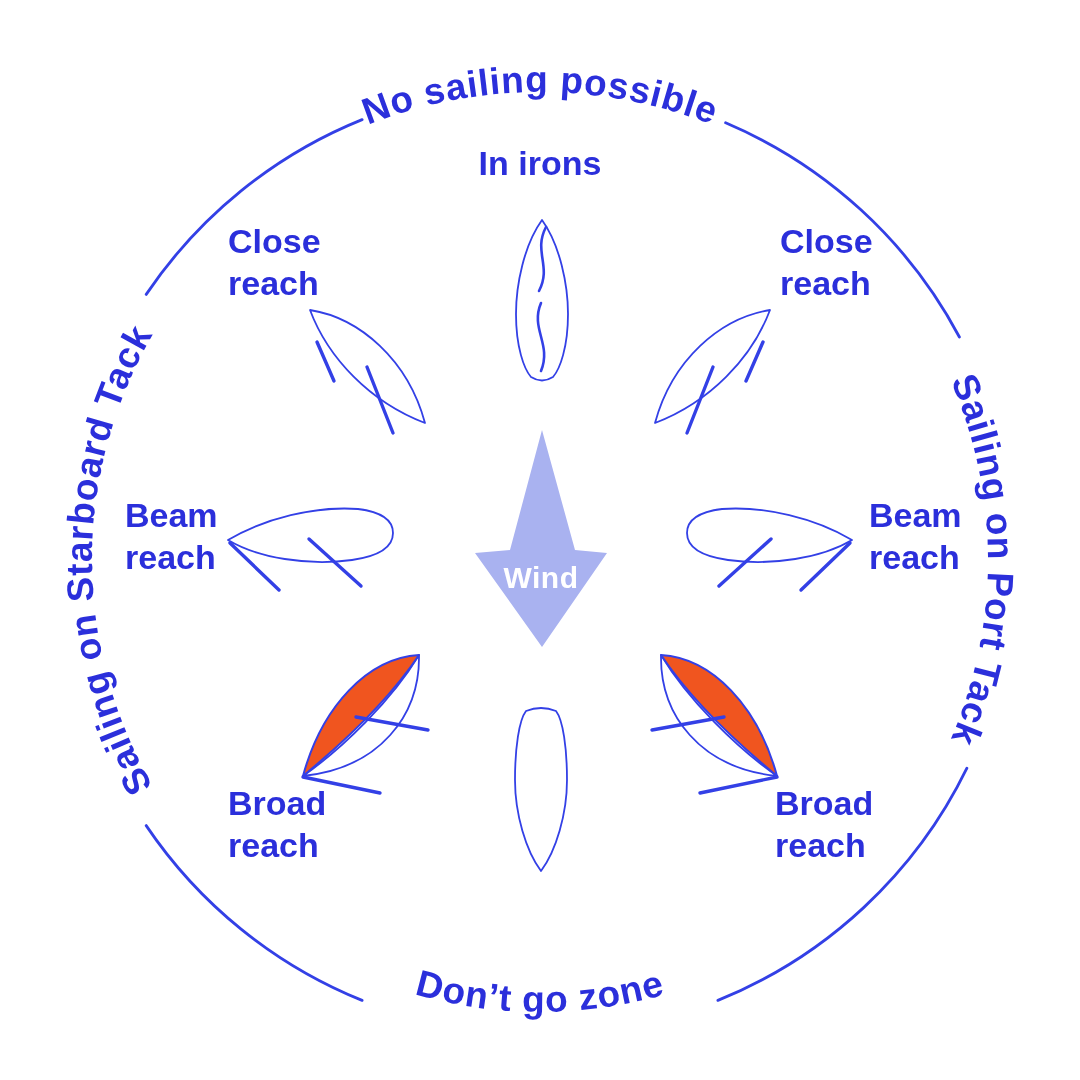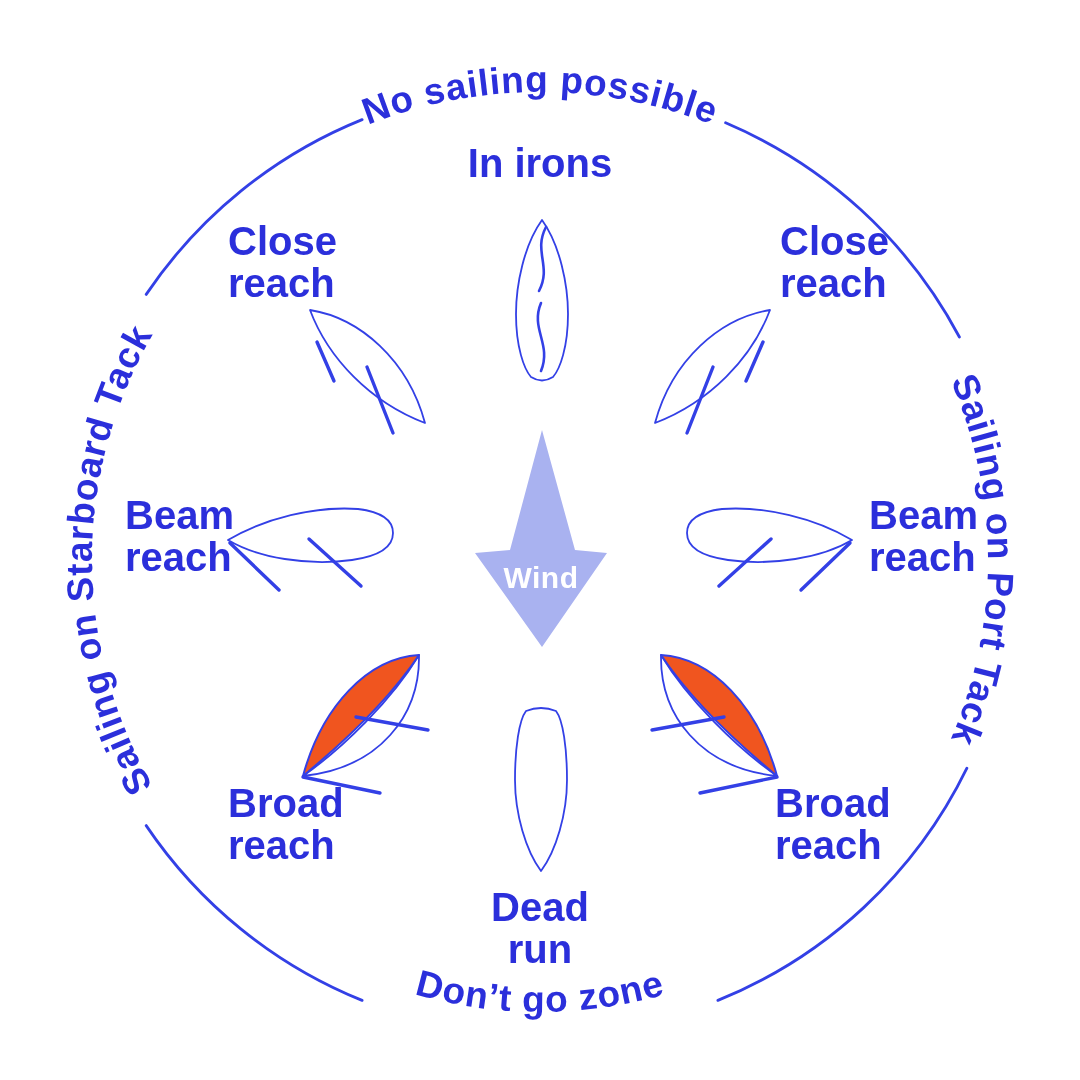--- a/index.html
+++ b/index.html
@@ -20,21 +20,21 @@
   }
   .wind-text{
     font-family:"Liberation Sans", sans-serif;
     font-size:30px;
     font-weight:700;
     fill:#ffffff;
     letter-spacing:0.5px;
   }
   .pos-label{
     position:absolute;
-    font-size:40px;
+    font-size:34px;
     font-weight:700;
     color:#2b2fdb;
     line-height:42px;
     white-space:pre-line;
   }
   .centered{transform:translateX(-50%);text-align:center;}
   .hull{fill:none;stroke:#3340e6;stroke-width:1.8;stroke-linecap:round;stroke-linejoin:round;}
   .sail-line{fill:none;stroke:#3340e6;stroke-width:3.4;stroke-linecap:round;}
   .wave{fill:none;stroke:#3340e6;stroke-width:2.6;stroke-linecap:round;}
   .arc-seg{fill:none;stroke:#3340e6;stroke-width:2.8;stroke-linecap:round;}
@@ -126,16 +126,14 @@
 
   <div class="pos-label" style="left:869px;top:494px;">Beam
 reach</div>
 
   <div class="pos-label" style="left:228px;top:782px;">Broad
 reach</div>
 
   <div class="pos-label" style="left:775px;top:782px;">Broad
 reach</div>
 
-  <div class="pos-label centered" style="left:540px;top:886px;">Dead
-run</div>
 
 </div>
 
 </body></html>

